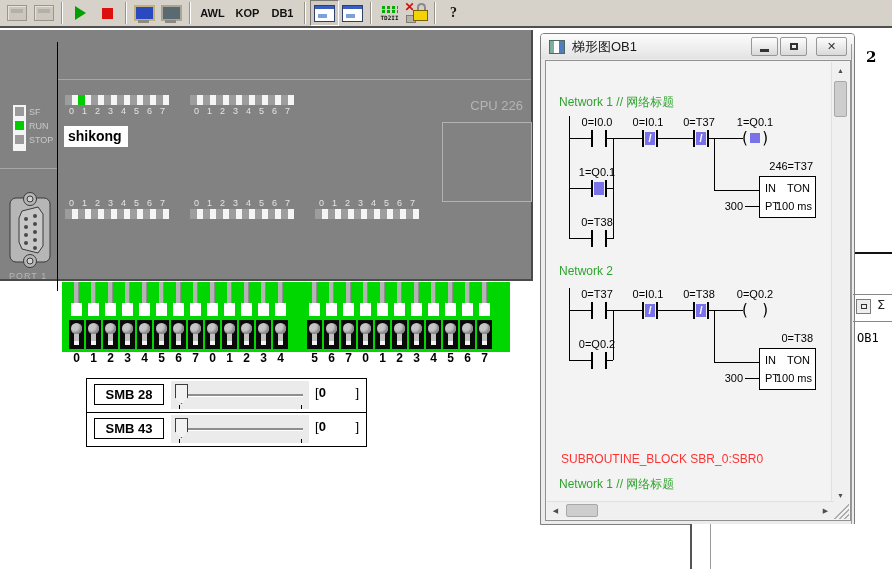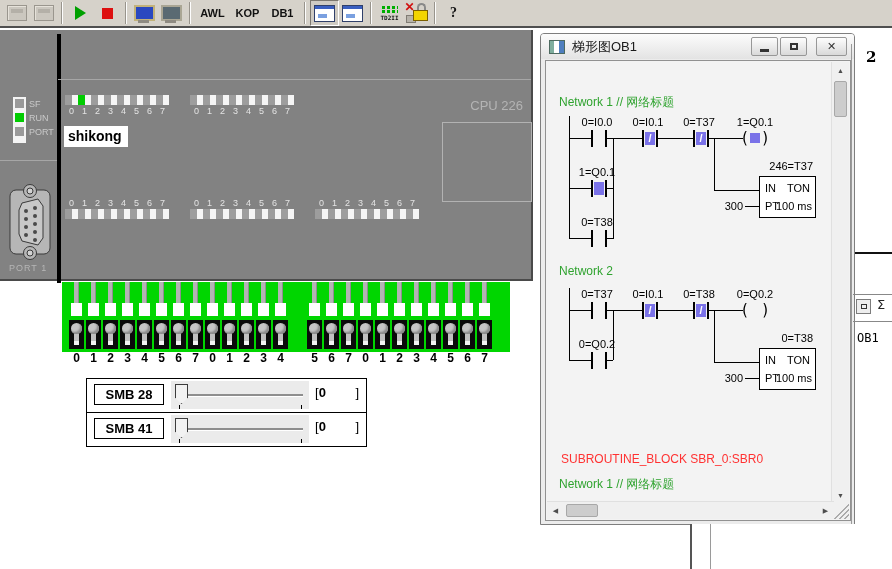--- a/index.html
+++ b/index.html
@@ -30,21 +30,21 @@
   .lockgrid{position:absolute;left:0;bottom:0;width:10px;height:8px;background:#b6b2aa;
             box-shadow:inset 0 0 0 1px #807c74;}
   .shackle{position:absolute;right:2px;top:0;width:9px;height:8px;border:2px solid #8a8a8a;border-bottom:none;border-radius:6px 6px 0 0;box-sizing:border-box;}
   .lockbody{position:absolute;right:0;bottom:2px;width:13px;height:9px;background:#f2d400;border:1px solid #7c6000;}
   .redx{position:absolute;left:-1px;top:-3px;font:bold 12px "Liberation Sans",sans-serif;color:#d01010;}
   .helpq{font:bold 14px "Liberation Serif",serif;color:#111;}
 
   
   #plc-panel{position:absolute;left:0;top:30px;width:533px;height:251px;background:#828282;
              border-right:2px solid #4a4a4a;border-bottom:2px solid #4a4a4a;box-sizing:border-box;}
-  #plc-left{position:absolute;left:0;top:4px;width:57px;height:100%;border-right:4px solid #000000;}
+  #plc-left{position:absolute;left:0;top:12px;width:57px;height:100%;border-right:1px solid #000000;}
   .panel-hline{position:absolute;background:#a6a6a6;height:1px;}
   .ledbar{position:absolute;left:13px;top:63px;width:13px;height:46px;background:#f4f4f4;}
   .stled{position:absolute;left:15px;width:9px;height:9px;}
   .stlab{position:absolute;left:29px;font:9px "Liberation Sans",sans-serif;color:#c9c9c9;}
   .portlab{position:absolute;left:9px;top:229px;font:9px "Liberation Sans",sans-serif;color:#b6b6b6;letter-spacing:1px;}
   .cpu-label{position:absolute;right:8px;top:68px;font:13px "Liberation Sans",sans-serif;color:#b4b4b4;}
   .slot-rect{position:absolute;left:442px;top:92px;width:88px;height:78px;border:1px solid #b2b2b2;}
   .tag{position:absolute;left:64px;top:96px;background:#fff;color:#000;
        font:bold 14px "Liberation Sans",sans-serif;padding:2px 6px 3px 4px;}
 
@@ -202,21 +202,21 @@
   </div>
 
   <div id="plc-panel">
     <div id="plc-left">
       <div class="ledbar"></div>
       <div class="stled" style="top: 65px; background: rgb(154, 154, 154);"></div>
       <div class="stled" style="top: 79px; background: rgb(0, 204, 0);"></div>
       <div class="stled" style="top: 93px; background: rgb(154, 154, 154);"></div>
       <div class="stlab" style="top:65px">SF</div>
       <div class="stlab" style="top:79px">RUN</div>
-      <div class="stlab" style="top:93px">PORT</div>
+      <div class="stlab" style="top:93px">STOP</div>
       <div class="panel-hline" style="left:0;top:126px;width:57px"></div>
       <svg width="46" height="80" viewBox="0 0 46 80" style="position:absolute;left:7px;top:148px">
         <rect x="3" y="8" width="40" height="64" rx="6" fill="#b6b6b6" stroke="#3a3a3a"></rect>
         <circle cx="23" cy="9" r="6.5" fill="#b6b6b6" stroke="#3a3a3a"></circle>
         <circle cx="23" cy="9" r="3" fill="#d2d2d2" stroke="#3a3a3a"></circle>
         <circle cx="23" cy="71" r="6.5" fill="#b6b6b6" stroke="#3a3a3a"></circle>
         <circle cx="23" cy="71" r="3" fill="#d2d2d2" stroke="#3a3a3a"></circle>
         <path d="M15 21 L31 17 L36 24 L36 56 L31 63 L15 59 L12 52 L12 28 Z" fill="#c8c8c8" stroke="#3a3a3a"></path>
         <g fill="#4a4a4a">
           <circle cx="19" cy="29" r="2"></circle>
@@ -497,21 +497,21 @@
       <div class="sl-tick" style="left:8px"></div>
       <div class="sl-tick" style="left:130px"></div>
     </div>
     <div class="sl-val">
       <span>[</span>
         <span class="v">0</span>
         <span class="cl">]</span>
     </div>
   </div>
   <div class="slider-box" style="top:412px">
-    <div class="sm-label">SMB 41</div>
+    <div class="sm-label">SMB 43</div>
     <div class="sl-area">
       <div class="sl-track"></div>
       <div class="sl-thumb"></div>
       <div class="sl-tick" style="left:8px"></div>
       <div class="sl-tick" style="left:130px"></div>
     </div>
     <div class="sl-val">
       <span>[</span>
         <span class="v">0</span>
         <span class="cl">]</span>

